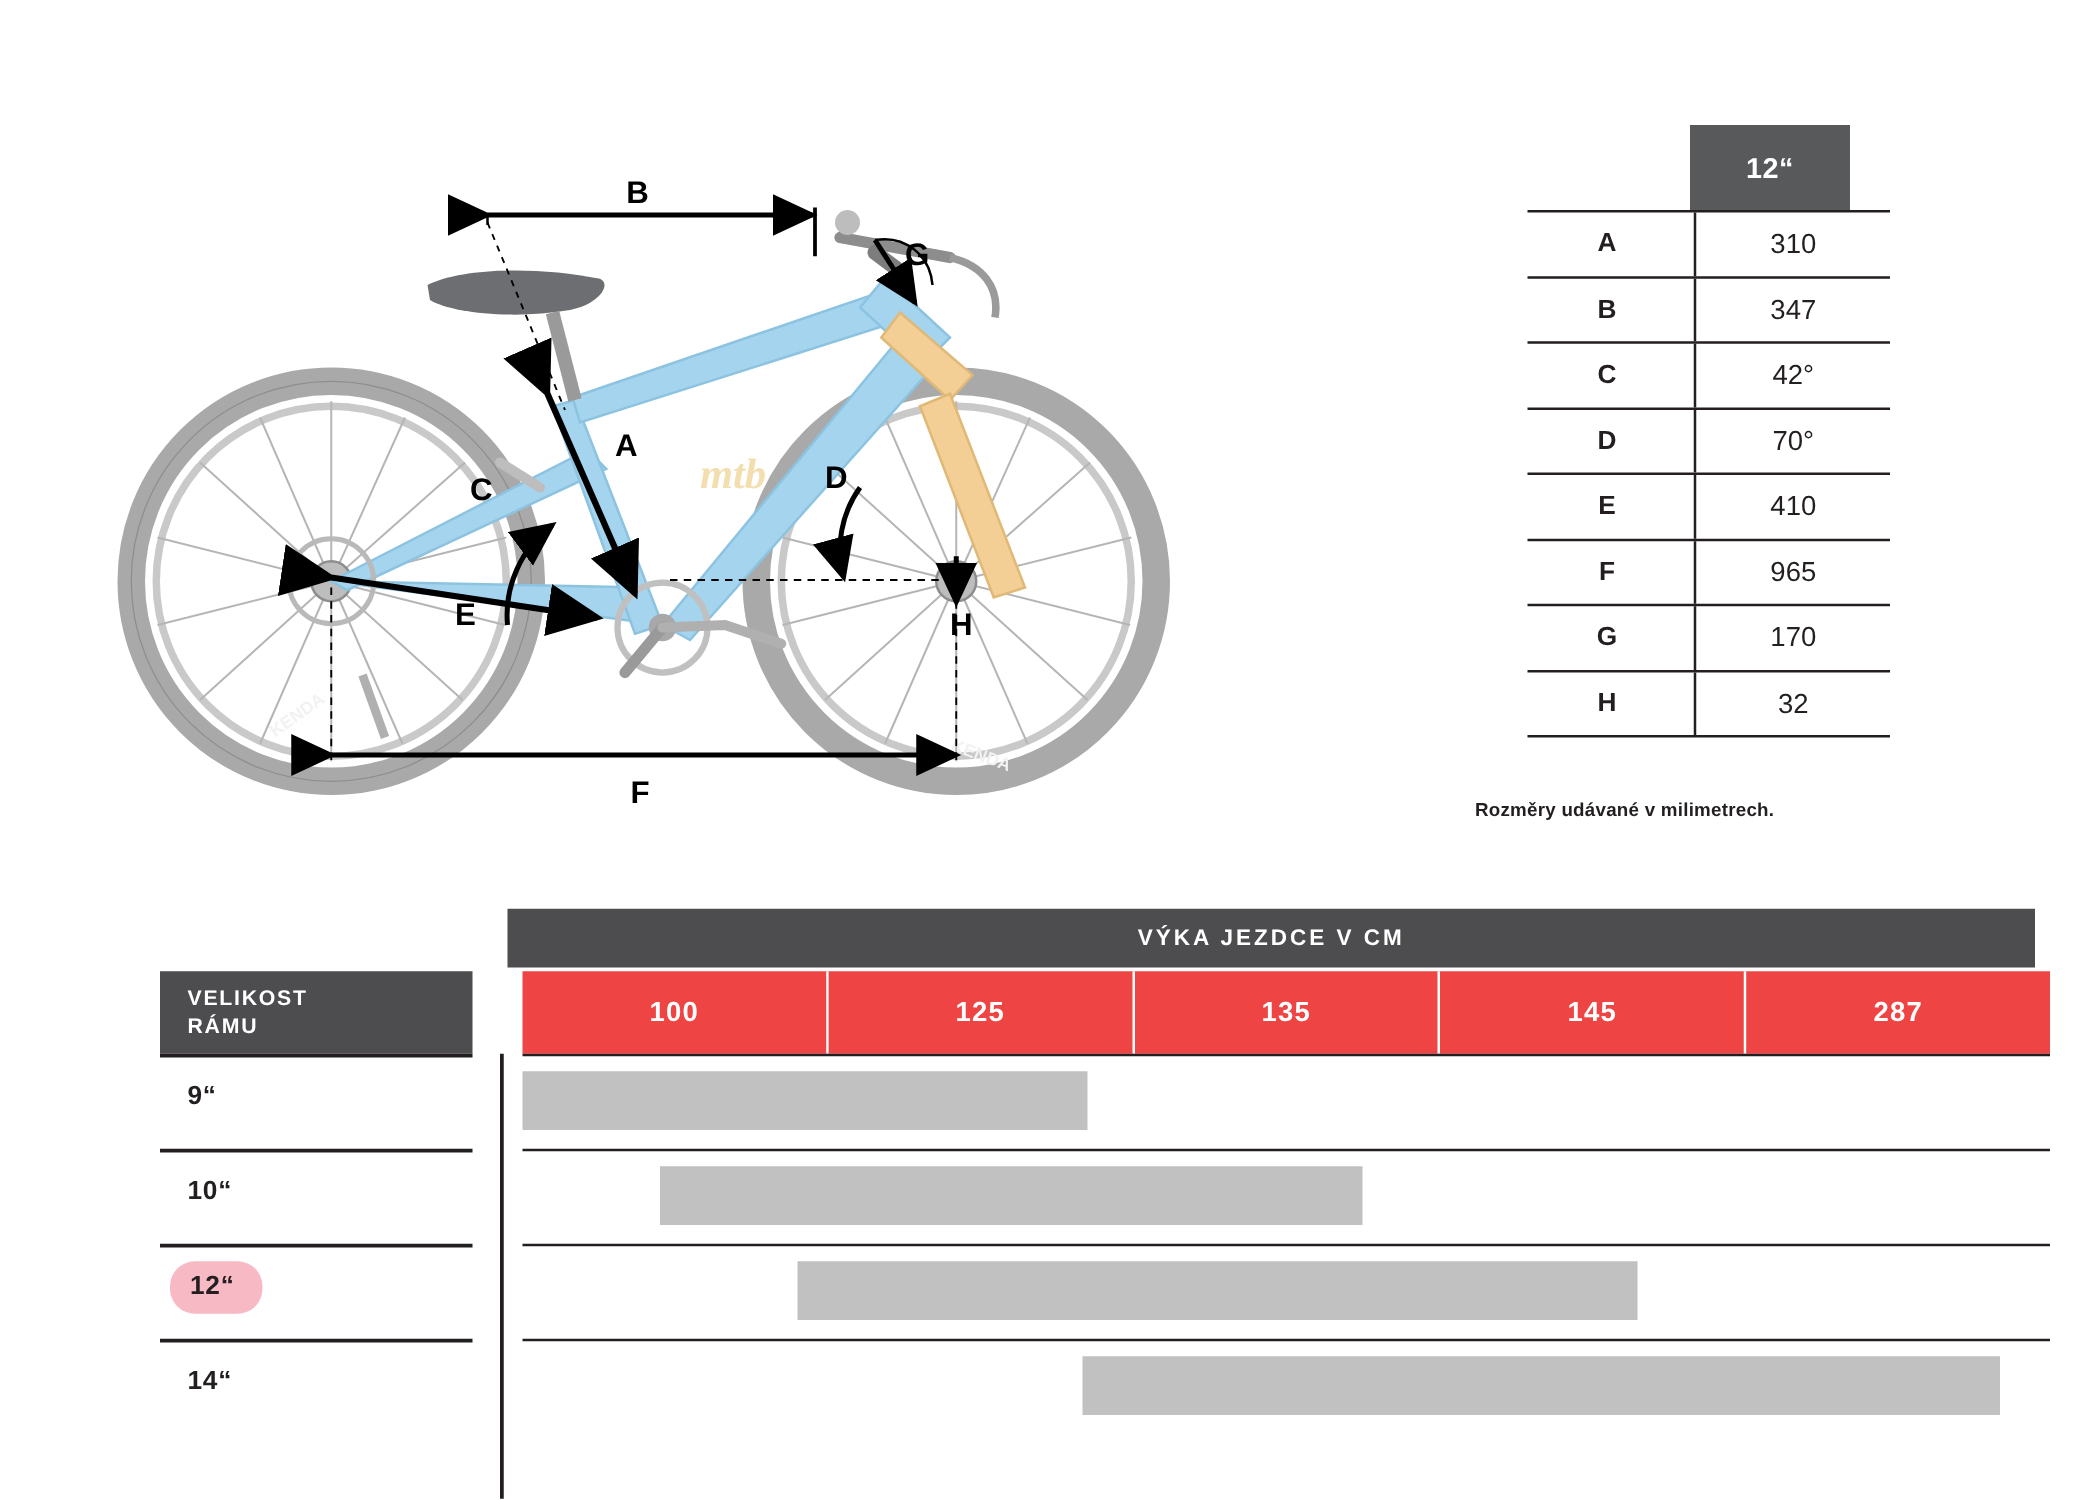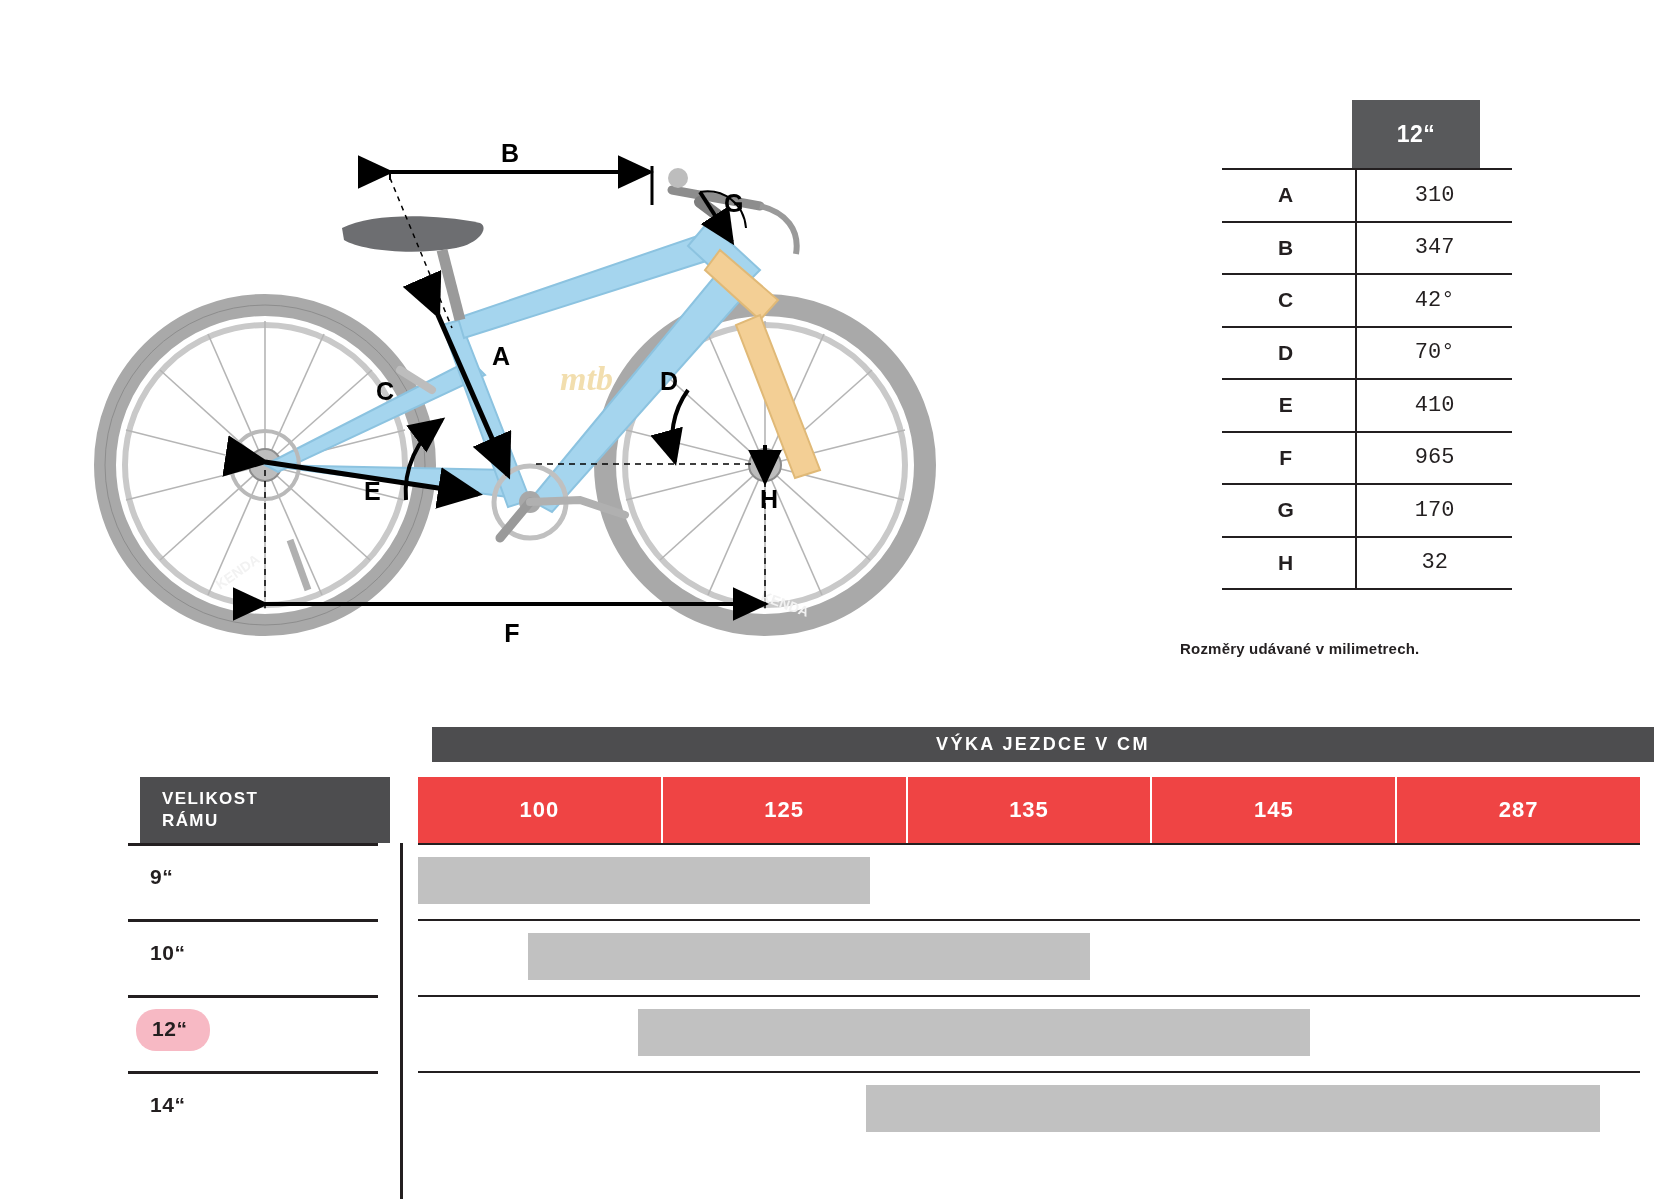--- a/index.html
+++ b/index.html
@@ -79,45 +79,44 @@
   }
   .geo-row .v {
     width: 160px;
     display: flex;
     align-items: center;
     justify-content: center;
     font-size: 22px;
     border-left: 2.5px solid #231f20;
     margin-left: 6px;
     box-sizing: border-box;
-    font-family: Liberation Mono, monospace;
   }
   .geo-note {
     position: absolute;
     left: 1180px;
     top: 640px;
     font-size: 15px;
     font-weight: bold;
     letter-spacing: .2px;
   }
 
   
   .sizing {
     position: absolute;
     left: 128px;
     top: 727px;
     width: 1512px;
     height: 440px;
   }
   .band-header {
     position: absolute;
-    left: 304px;
+    left: 278px;
     top: 0;
     width: 1222px;
-    height: 35px;
+    height: 47px;
     background: #4d4d4f;
     color: #fff;
     display: flex;
     align-items: center;
     justify-content: center;
     font-size: 18px;
     letter-spacing: 2.4px;
     font-weight: bold;
   }
   .heights {
@@ -138,21 +137,21 @@
     font-size: 22px;
     font-weight: bold;
     letter-spacing: 1px;
     border-right: 2px solid #ffffff;
     box-sizing: border-box;
   }
   .heights .hcell:last-child { border-right: none; }
 
   .size-label-head {
     position: absolute;
-    left: 12px;
+    left: 0;
     top: 50px;
     width: 250px;
     height: 66px;
     background: #4d4d4f;
     color: #fff;
     font-size: 17px;
     font-weight: bold;
     letter-spacing: 1.4px;
     padding: 11px 0 0 22px;
     box-sizing: border-box;

